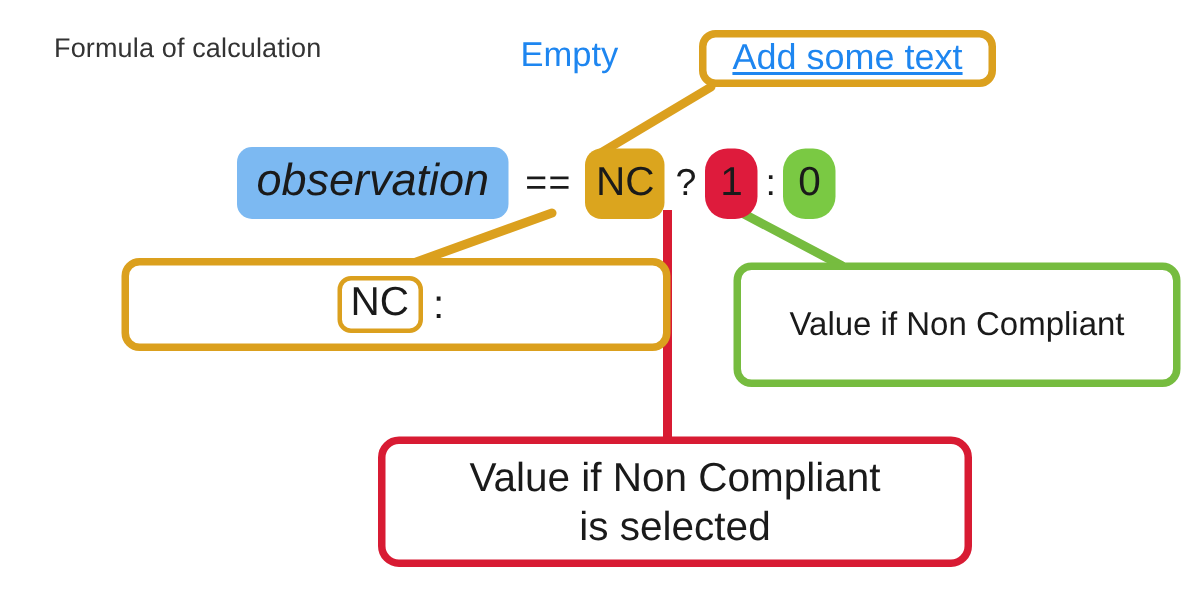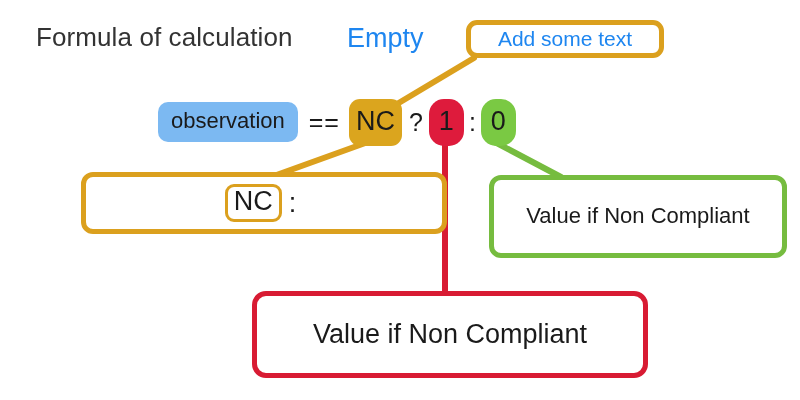--- a/index.html
+++ b/index.html
@@ -33,30 +33,30 @@
     top: 0;
     width: 800px;
     height: 400px;
   }
 
   
   .title {
     position: absolute;
     left: 36px;
     top: 22px;
-    font-size: 26px;
+    font-size: 18px;
     color: #333333;
     letter-spacing: .1px;
     white-space: nowrap;
   }
   .empty-label {
     position: absolute;
     left: 347px;
     top: 23px;
-    font-size: 27px;
+    font-size: 23px;
     color: #1e86f0;
     white-space: nowrap;
   }
 
   
   .callout {
     position: absolute;
     box-sizing: border-box;
     background: #ffffff;
     display: flex;
@@ -67,23 +67,24 @@
   .callout.gold  { border: 5px solid #dba01e; border-radius: 12px; }
   .callout.green { border: 5px solid #76bc3f; border-radius: 12px; }
   .callout.red   { border: 5px solid #d81b33; border-radius: 14px; }
 
   #add-text-box {
     left: 466px;  top: 20px;
     width: 198px; height: 38px;
     border-radius: 11px;
   }
   #add-text-box .txt {
-    font-size: 21px;
+    font-size: 24px;
     color: #1e86f0;
     white-space: nowrap;
+    text-decoration: underline;
   }
 
   #nc-def-box {
     left: 81px;  top: 172px;
     width: 366px; height: 62px;
   }
   #nc-def-box .inner {
     display: flex;
     align-items: center;
     gap: 2px;
@@ -139,21 +140,22 @@
   .pill {
     display: inline-flex;
     align-items: center;
     justify-content: center;
     color: #1a1a1a;
   }
   .pill-observation {
     background: #7cb9f2;
     border-radius: 10px;
     padding: 6px 13px 8px 13px;
-    font-size: 22px;
+    font-size: 30px;
+    font-style: italic;
   }
   .op-eq {
     padding: 0 9px 0 11px;
     font-size: 25px;
     letter-spacing: 1px;
   }
   .pill-nc {
     background: #dba51e;
     border-radius: 11px;
     padding: 7px 7px 9px 7px;
@@ -219,17 +221,18 @@
 
     <div id="green-box" class="callout green">
       <div class="txt">
         <div>Value if Non Compliant</div>
       </div>
     </div>
 
     <div id="red-box" class="callout red">
       <div class="txt">
         <div>Value if Non Compliant</div>
+        <div>is selected</div>
       </div>
     </div>
 
   </div>
 </div>
 
 </body></html>

